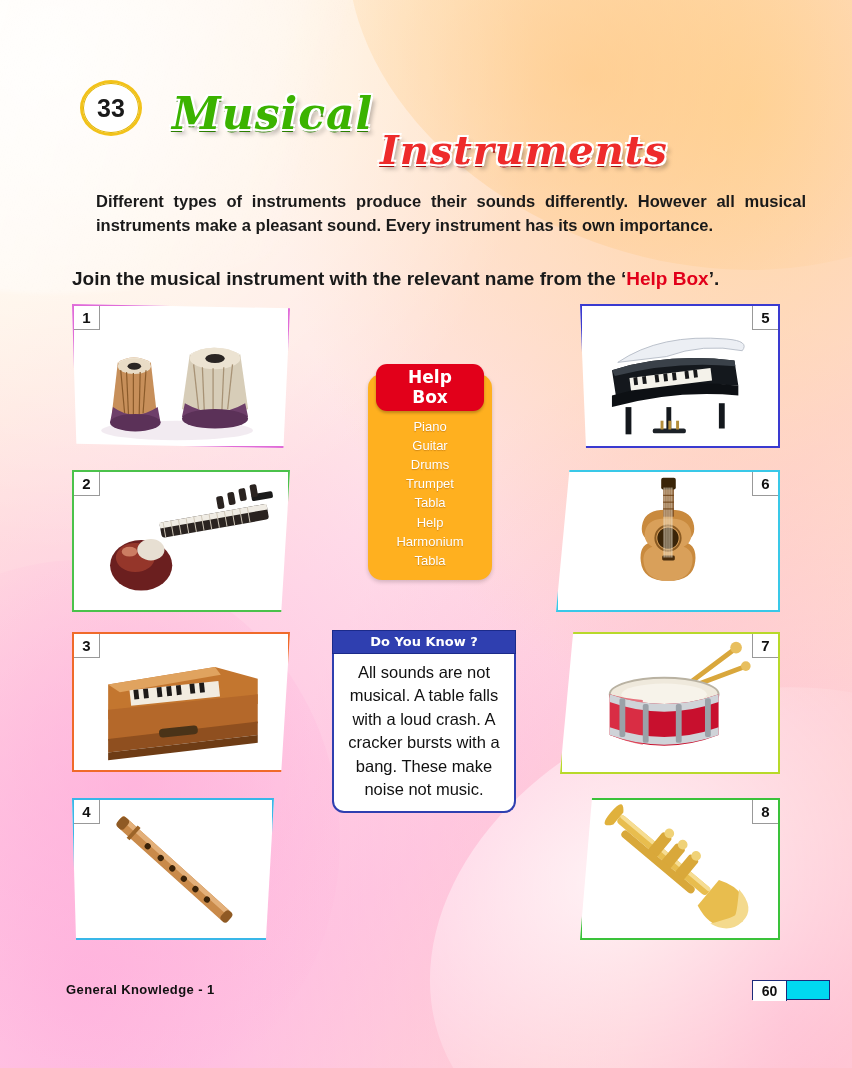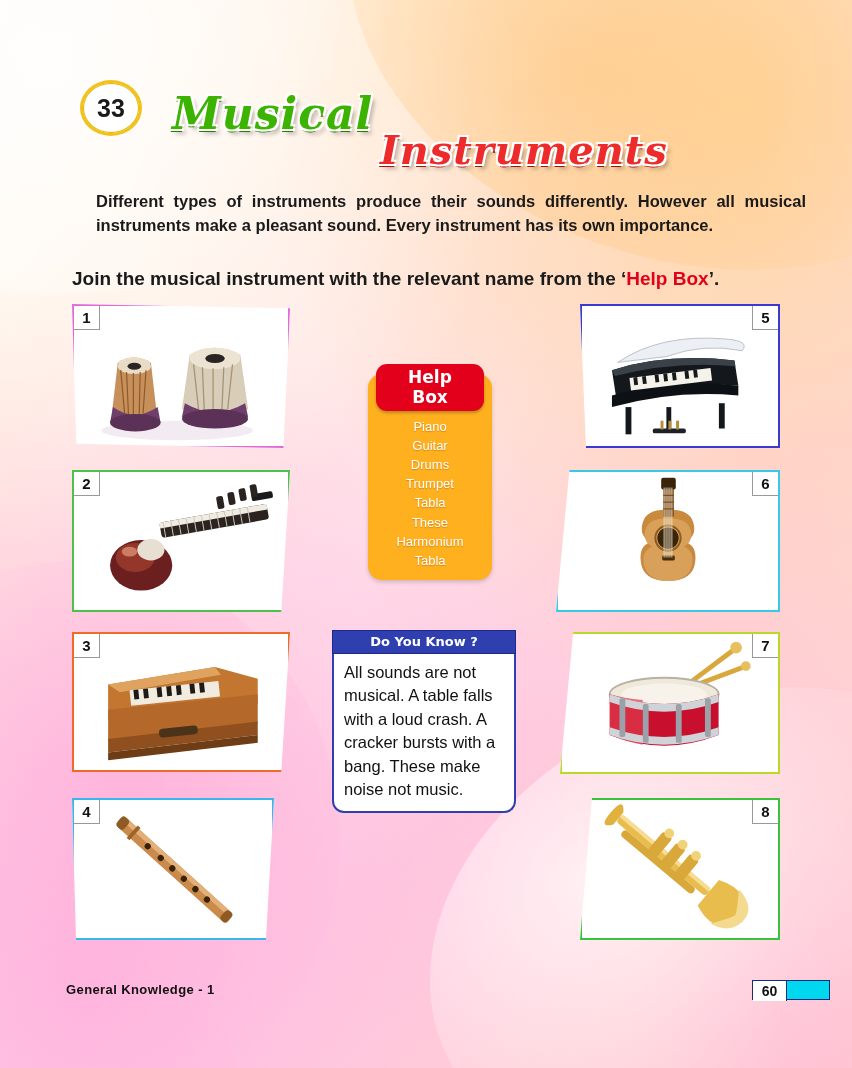--- a/index.html
+++ b/index.html
@@ -194,20 +194,21 @@
   }
   .dyk-body {
     background: #ffffff;
     border: 2px solid #2f3fb0;
     border-top: none;
     border-radius: 0 0 12px 12px;
     padding: 7px 10px 9px;
     font-size: 16.5px;
     line-height: 1.42;
     color: #111;
+    text-align: center;
   }
 
   
   .footer-left {
     position: absolute;
     left: 66px; top: 982px;
     font-size: 13px;
     font-weight: bold;
     color: #111;
     letter-spacing: 0.4px;
@@ -468,21 +469,21 @@
     </div>
 
     <div class="helpbox">
       <div class="hb-title">Help Box</div>
       <ul>
         <li>Piano</li>
         <li>Guitar</li>
         <li>Drums</li>
         <li>Trumpet</li>
         <li>Tabla</li>
-        <li>These</li>
+        <li>Help</li>
         <li>Harmonium</li>
         <li>Tabla</li>
       </ul>
     </div>
 
     <div class="dyk">
       <div class="dyk-title">Do You Know ?</div>
       <div class="dyk-body">All sounds are not musical. A table falls with a loud crash. A cracker bursts with a bang. These make noise not music.</div>
     </div>
 

